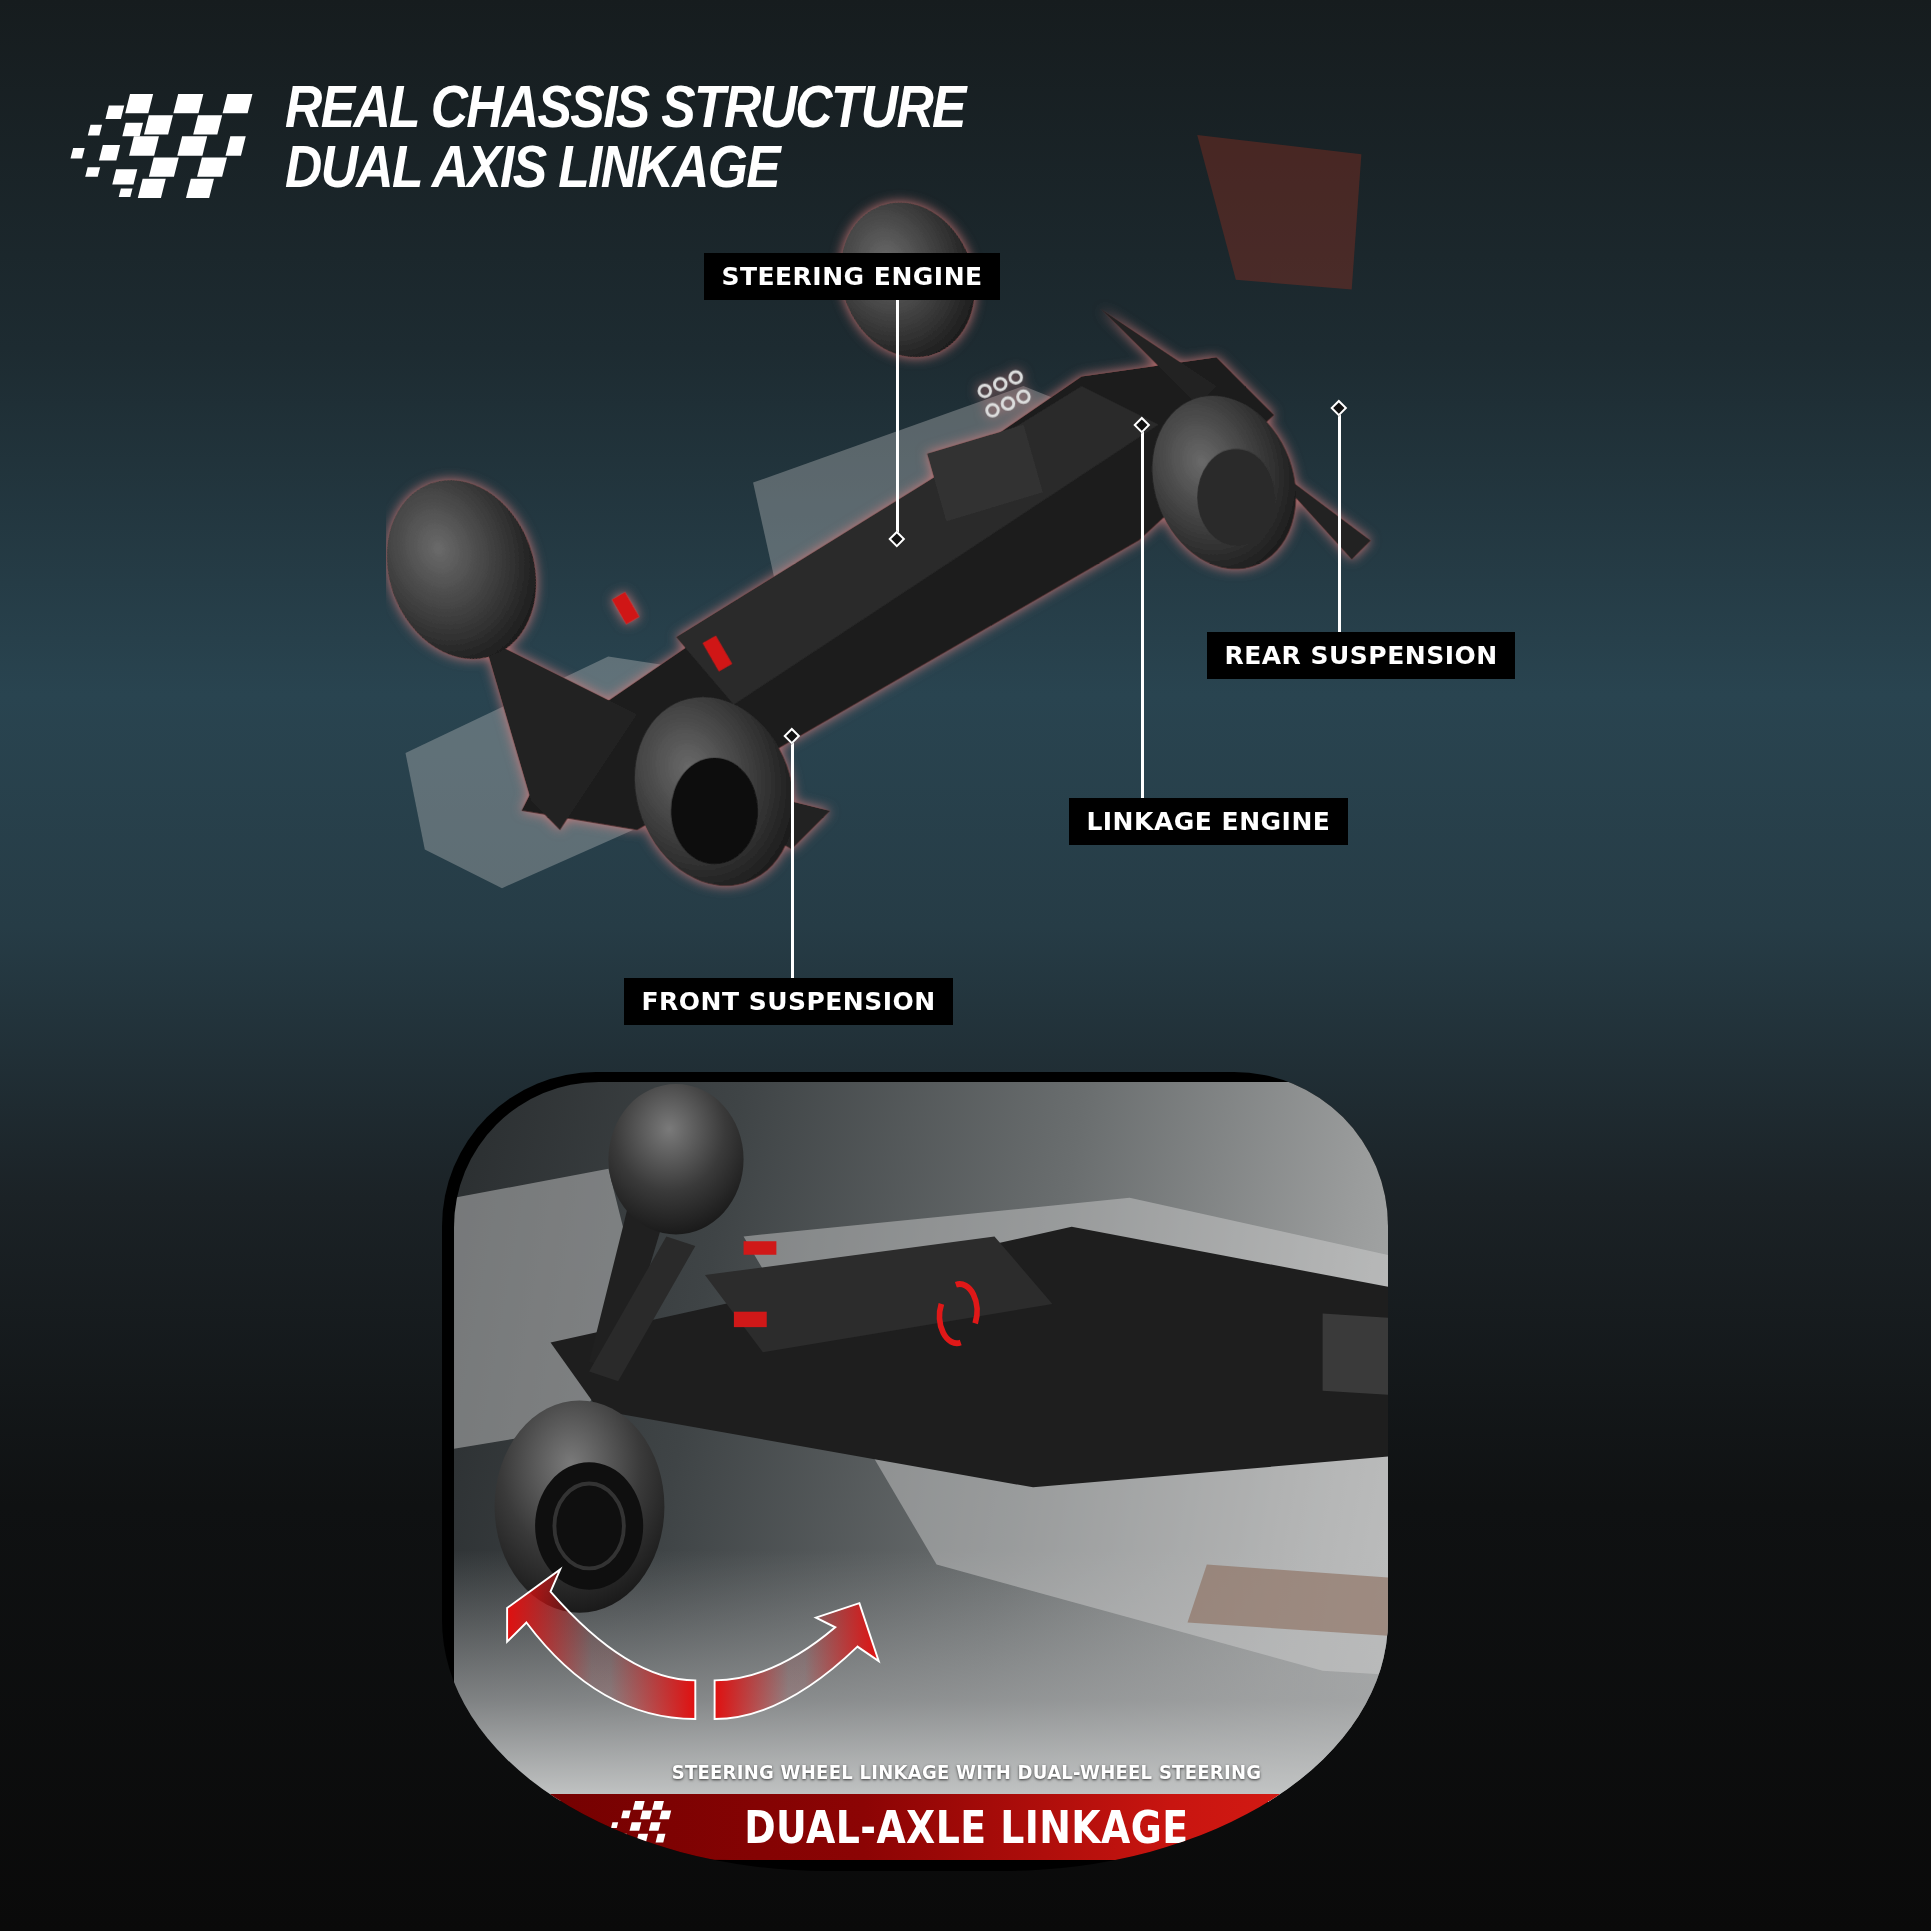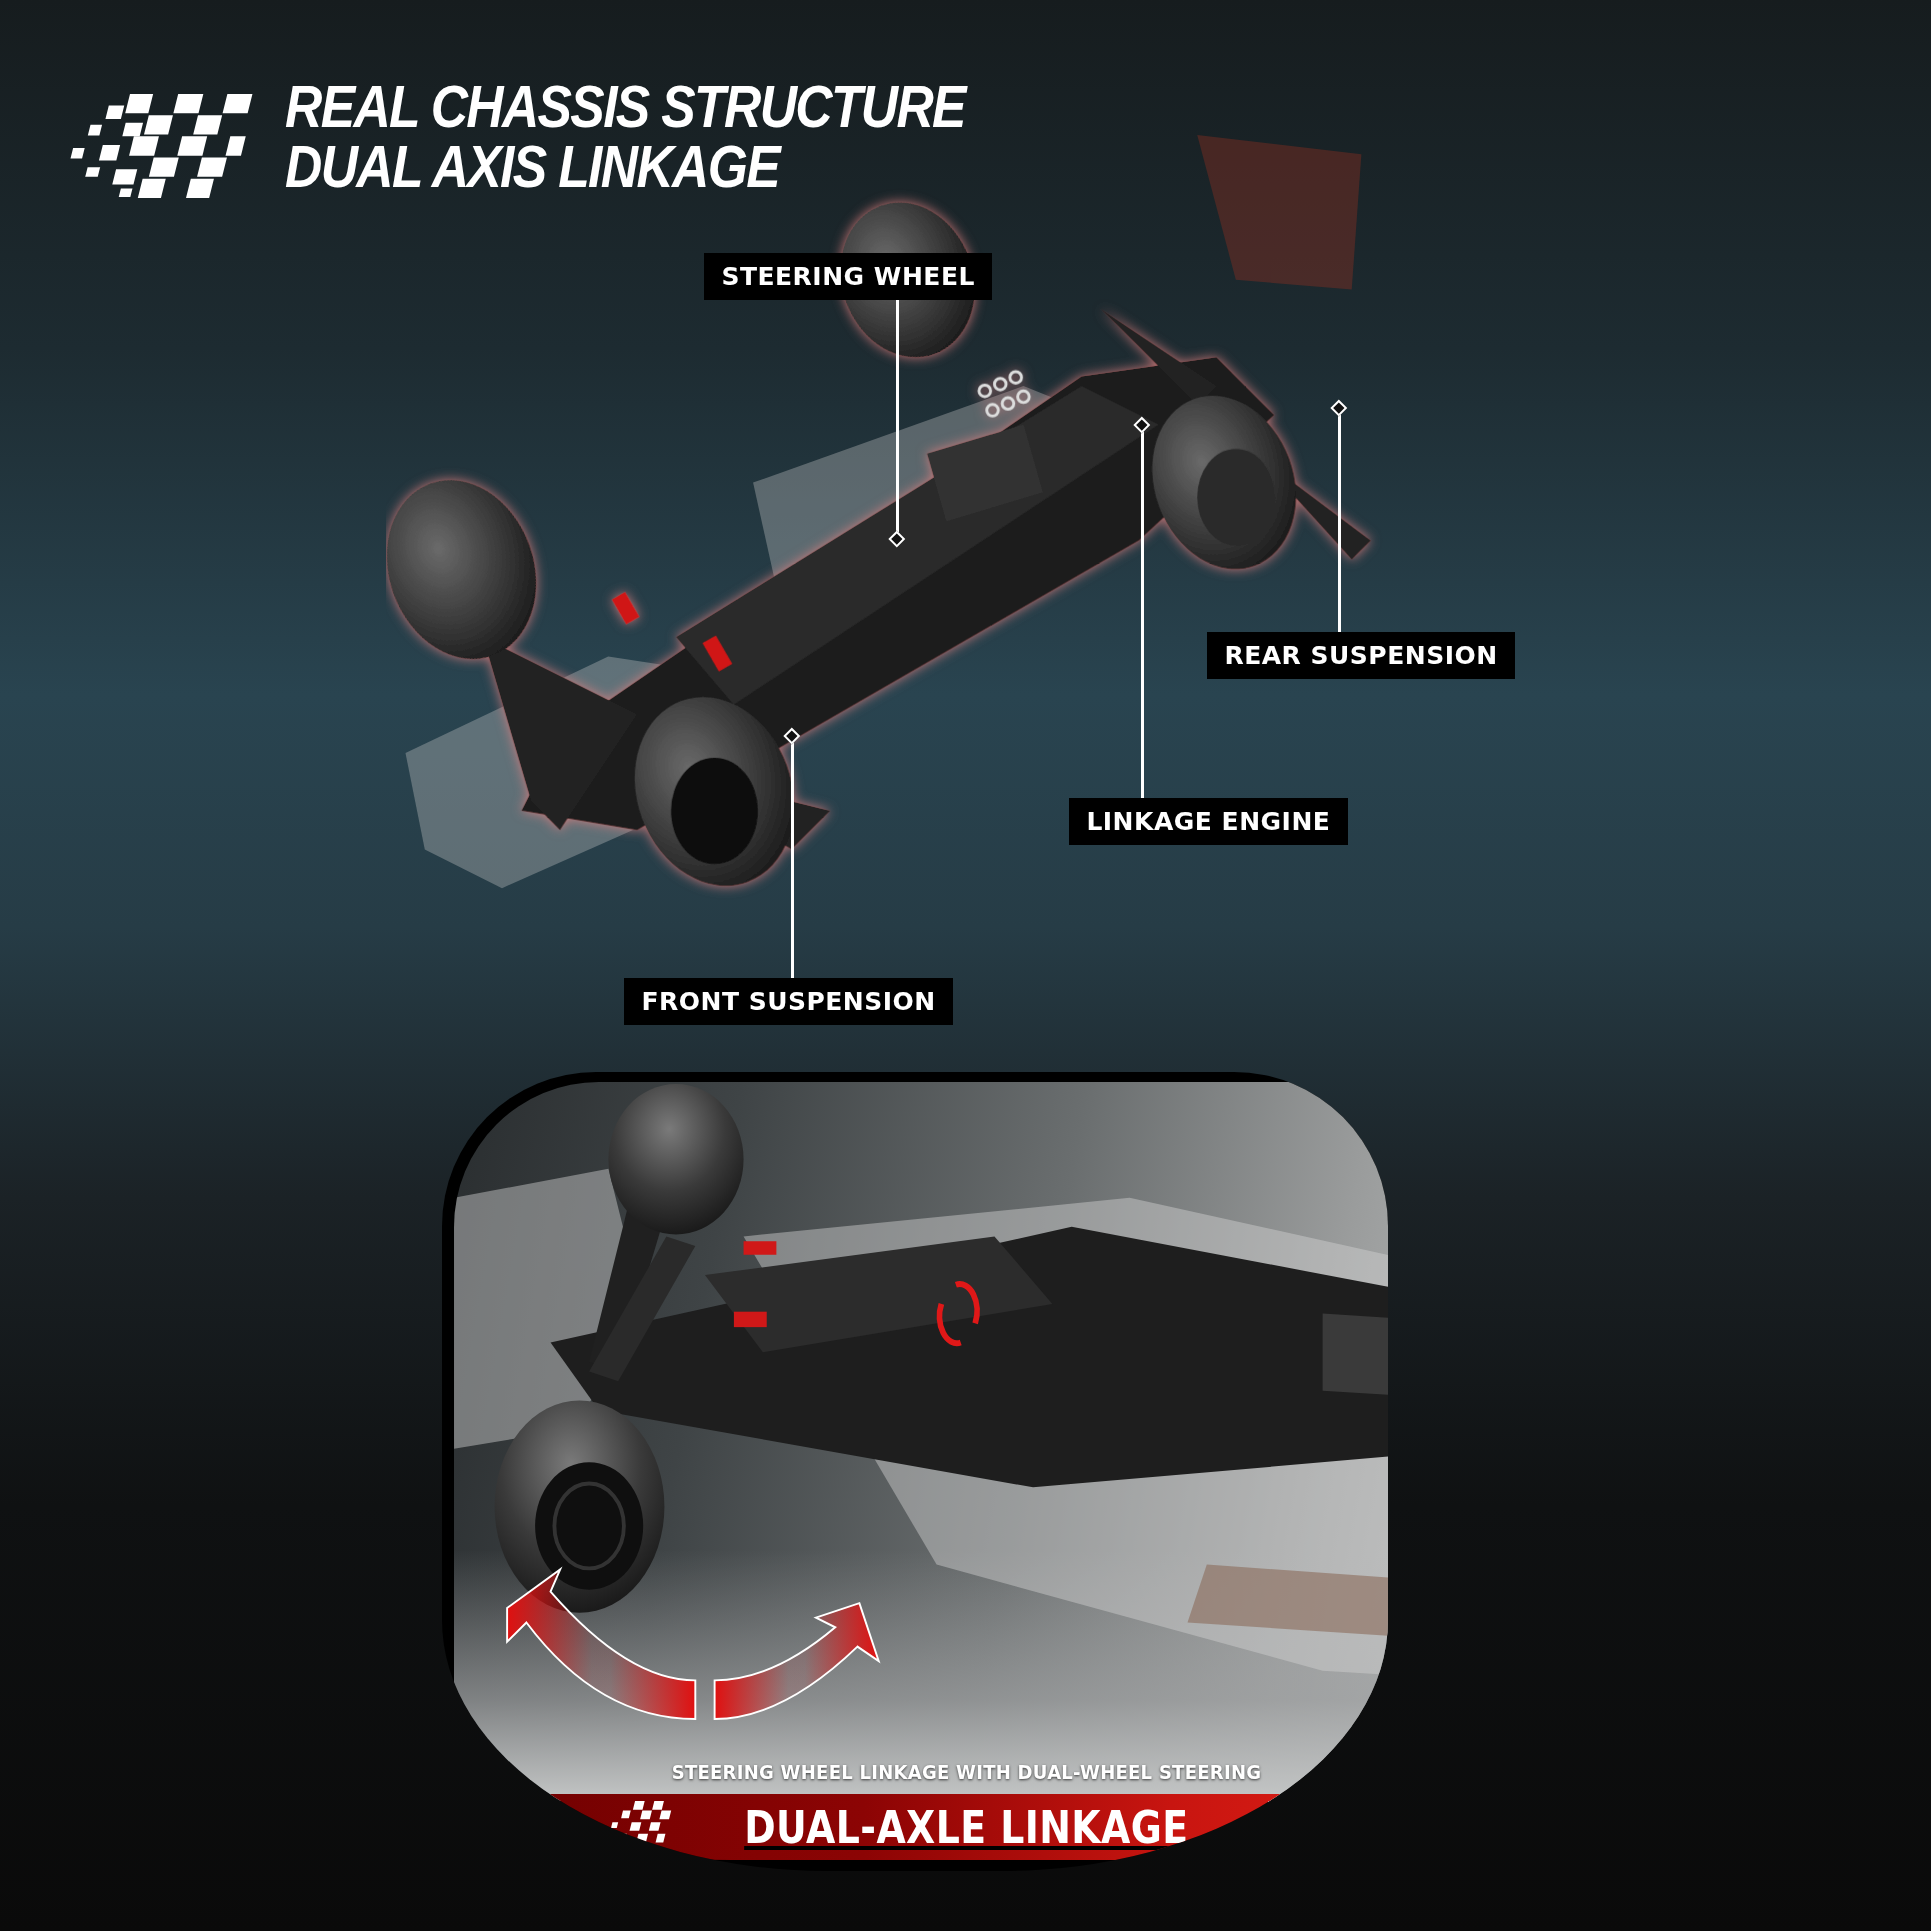--- a/index.html
+++ b/index.html
@@ -26,21 +26,21 @@
     border-radius:154px 154px 386px 386px / 154px 154px 251px 251px; overflow:hidden; }
   .panel-photo { left:11.6px; top:9.7px; width:1025px; height:719px;
     background: linear-gradient(100deg, #2a2e30 0%, #3f4446 25%, #6a6e6f 55%, #9a9c9c 80%, #b9bbbb 100%);
     border-radius:145px 145px 0 0; overflow:hidden; }
   .panel-photo .floor { position:absolute; left:0; right:0; bottom:0; height:251px;
     background: linear-gradient(180deg, rgba(90,92,93,0) 0%, rgba(160,162,163,0.7) 60%, #c4c6c6 100%); }
   .caption { left:0; width:1025px; top:678px; text-align:center; color:#fff; font-weight:bold; font-size:20px;
     letter-spacing:0.3px; text-shadow:0 1px 2.9px rgba(0,0,0,0.7); transform:scaleX(0.9); }
   .banner { left:11.6px; top:722px; width:1025px; height:66px;
     background: linear-gradient(90deg, #6e0000 0%, #8c0404 40%, #c81510 70%, #e52218 100%);
-    border-radius:0 0 367px 367px / 0 0 87px 87px; display:flex; align-items:center; justify-content:center; gap:32px;text-decoration:underline; }
+    border-radius:0 0 367px 367px / 0 0 87px 87px; display:flex; align-items:center; justify-content:center; gap:32px; }
   .banner-text { color:#fff; font-weight:bold; font-size:44px; letter-spacing:0.5px; transform:scaleX(0.86); white-space:nowrap; }
   .banner-flag { width:79px; height:56px; }
   .car-bottom { left:0; top:0; width:1025px; height:719px; }
 </style>
 </head>
 <body>
 
 <svg class="abs title-flag" viewBox="0 0 205 112">
   <g fill="#fff" transform="skewX(-14)">
     <rect x="75" y="2" width="24" height="20"></rect>
@@ -114,21 +114,21 @@
         <circle cx="652" cy="251" r="6"></circle>
       <circle cx="628" cy="285" r="6"></circle>
         <circle cx="644" cy="278" r="6"></circle>
         <circle cx="660" cy="271" r="6"></circle>
     </g>
   </g>
 </svg>
 
 <div class="abs leader" style="left:896px; top:300px; height:238px;"></div>
 <div class="abs marker" style="left:891px; top:533px;"></div>
-<div class="abs callout" style="left:704px; top:253px;">STEERING WHEEL</div>
+<div class="abs callout" style="left:704px; top:253px;">STEERING ENGINE</div>
 
 <div class="abs leader" style="left:1338px; top:407px; height:247px;"></div>
 <div class="abs marker" style="left:1333px; top:402px;"></div>
 <div class="abs callout" style="left:1207px; top:632px;">REAR SUSPENSION</div>
 
 <div class="abs leader" style="left:1141px; top:425px; height:374px;"></div>
 <div class="abs marker" style="left:1136px; top:419px;"></div>
 <div class="abs callout" style="left:1069px; top:798px;">LINKAGE ENGINE</div>
 
 <div class="abs leader" style="left:791px; top:736px; height:242px;"></div>

